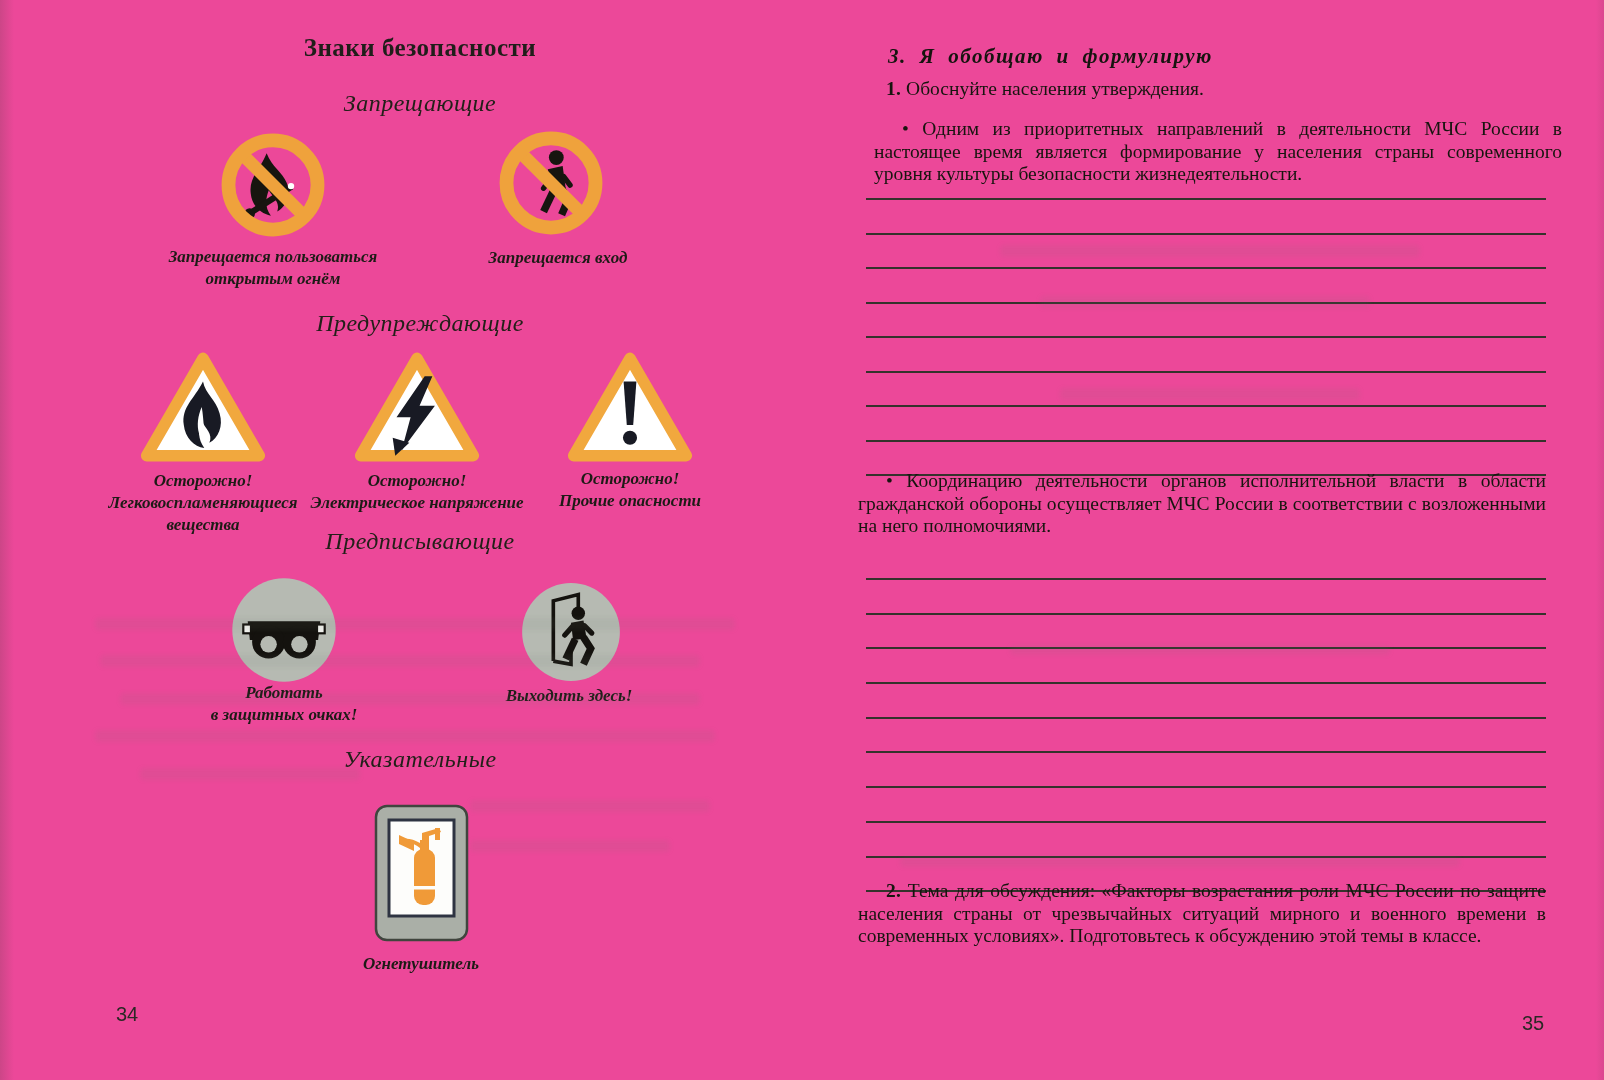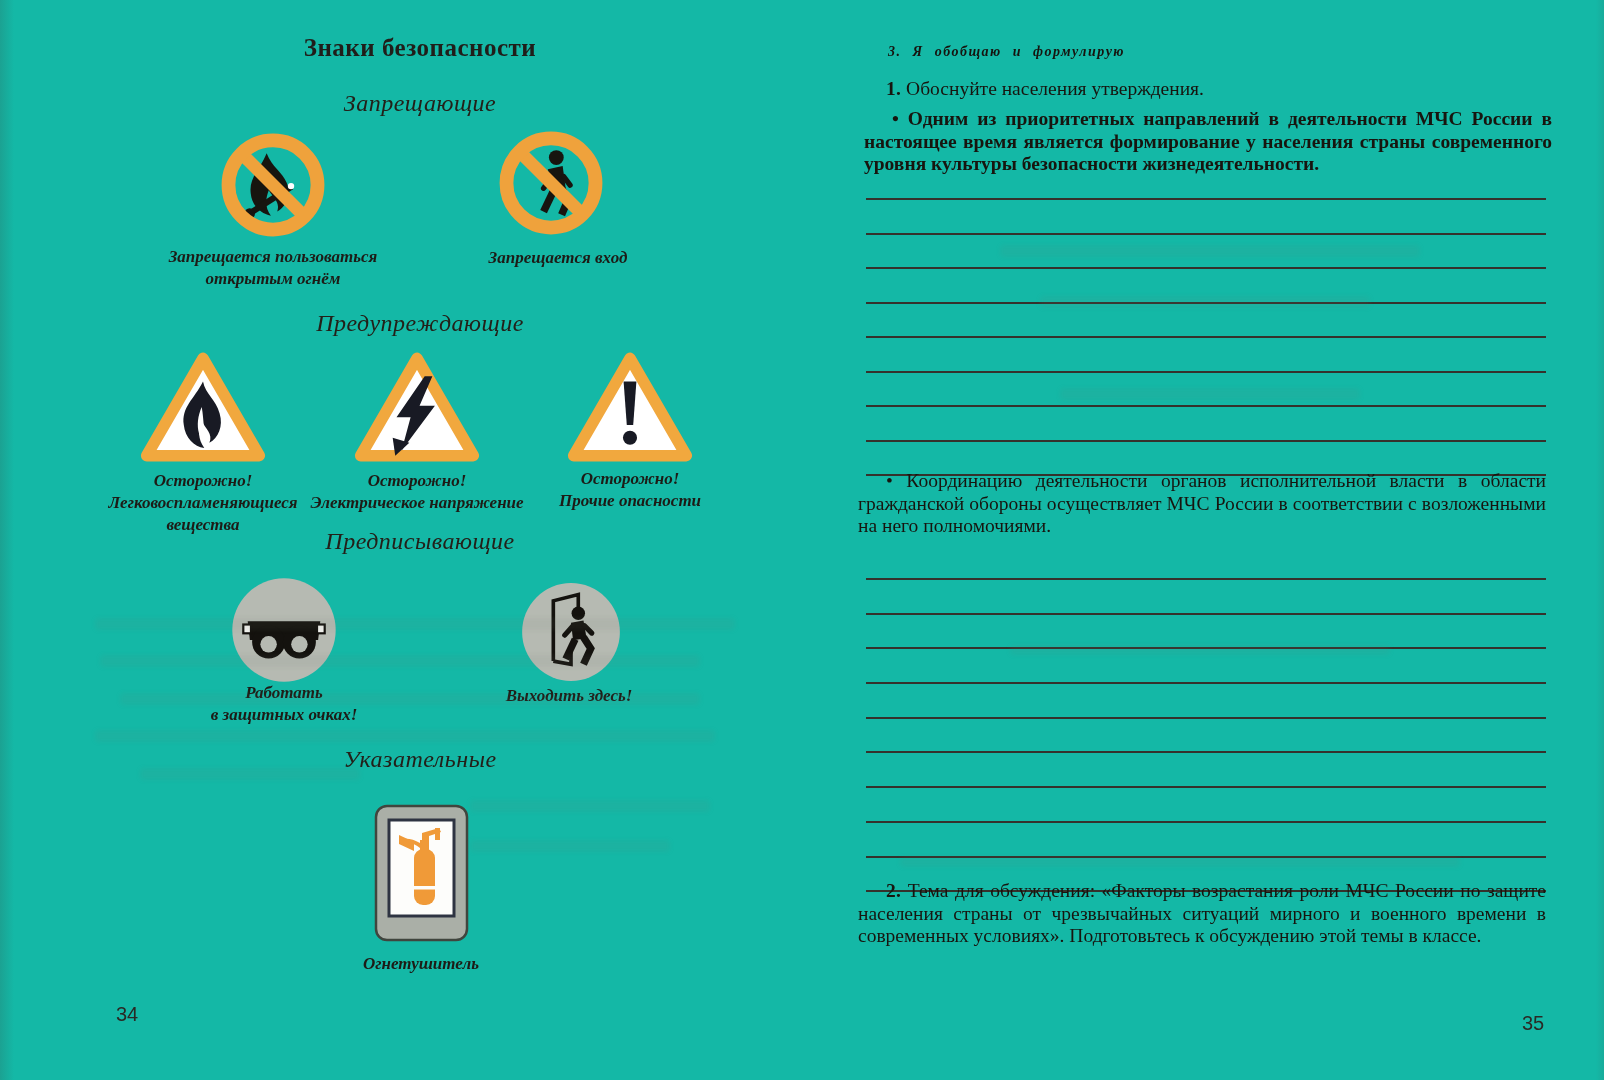--- a/index.html
+++ b/index.html
@@ -1,20 +1,20 @@
 <!DOCTYPE html>
 <html lang="ru"><head>
 <meta charset="utf-8">
 <style>
   html,body{margin:0;padding:0;}
   body{background:#e8e8e4;}
   #screen{
     position:relative;
     width:1604px;height:1080px;
-    background:#14b8a6;
+    background:#ec4899;
     overflow:hidden;
     font-family:"Liberation Serif", serif;
     color:#201e1a;
   }
   
   #screen::before{
     content:"";position:absolute;left:0;top:0;width:14px;height:100%;
     background:linear-gradient(90deg,rgba(60,60,55,.18),rgba(60,60,55,0));
     pointer-events:none;
   }
@@ -44,21 +44,21 @@
   .pageno{font-size:20px;font-family:"Liberation Sans",sans-serif;color:#2a2925;}
   
   .ghost{
     position:absolute;border-radius:4px;
     background:rgba(110,120,110,.09);
     filter:blur(2px);pointer-events:none;
   }
   
   .rp-heading{
     left:888px;top:44px;width:660px;
-    font-size:14px;font-weight:bold;font-style:italic;letter-spacing:1.5px;
+    font-size:21px;font-weight:bold;font-style:italic;letter-spacing:1.5px;
     word-spacing:6px;color:#16140f;
   }
   .rp-par{
     left:858px;width:688px;
     font-size:19.5px;line-height:22.6px;text-align:justify;color:#17150f;
   }
   .rp-par b{letter-spacing:.3px;}
   .indent{text-indent:28px;}
   .rules-block{left:866px;width:680px;}
   .rule{border-top:2px solid #35322c;}
@@ -191,21 +191,21 @@
     <div class="ghost" style="left:470px;top:800px;width:240px;height:12px;"></div>
     <div class="ghost" style="left:470px;top:840px;width:200px;height:12px;"></div>
   </div>
 
   <div>
 
     <div class="abs rp-heading">3. Я обобщаю и формулирую</div>
 
     <p class="abs rp-par indent" style="top:78px;margin:0;"><b>1.</b>&nbsp;<span>Обоснуйте населения утверждения.</span></p>
 
-    <p class="abs rp-par indent" style="top:102px;margin:6px;font-weight:bold;">• Одним из приоритетных направлений в деятельности МЧС России в настоящее время является формирование у населения страны современного уровня культуры безопасности жизнедеятельности.</p>
+    <p class="abs rp-par indent" style="top:102px;margin:16px;">• Одним из приоритетных направлений в деятельности МЧС России в настоящее время является формирование у населения страны современного уровня культуры безопасности жизнедеятельности.</p>
 
     <div class="abs rules-block rules-1" style="top:198px;">
         <div class="rule"></div>
         <div class="rule"></div>
         <div class="rule"></div>
         <div class="rule"></div>
         <div class="rule"></div>
         <div class="rule"></div>
         <div class="rule"></div>
         <div class="rule"></div>

